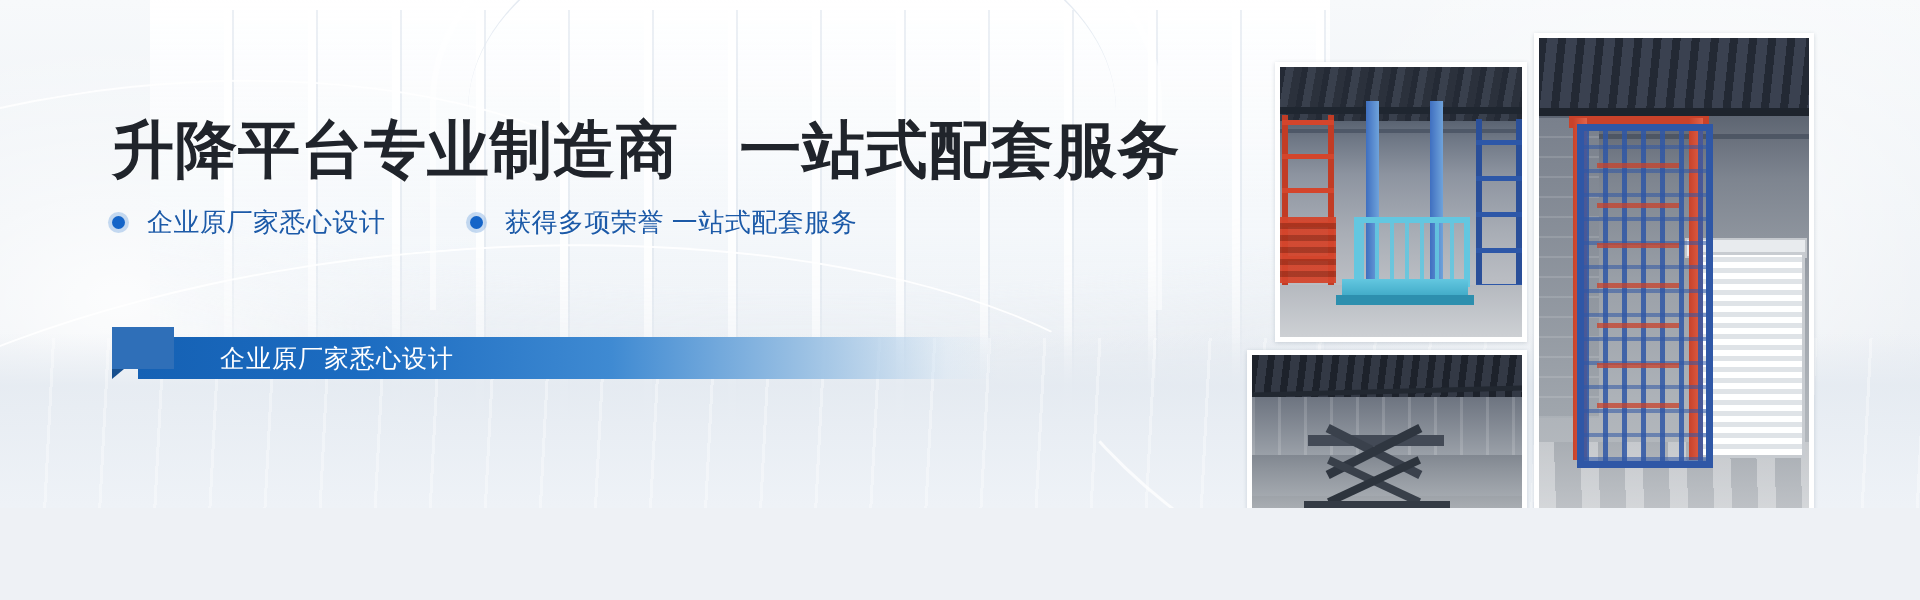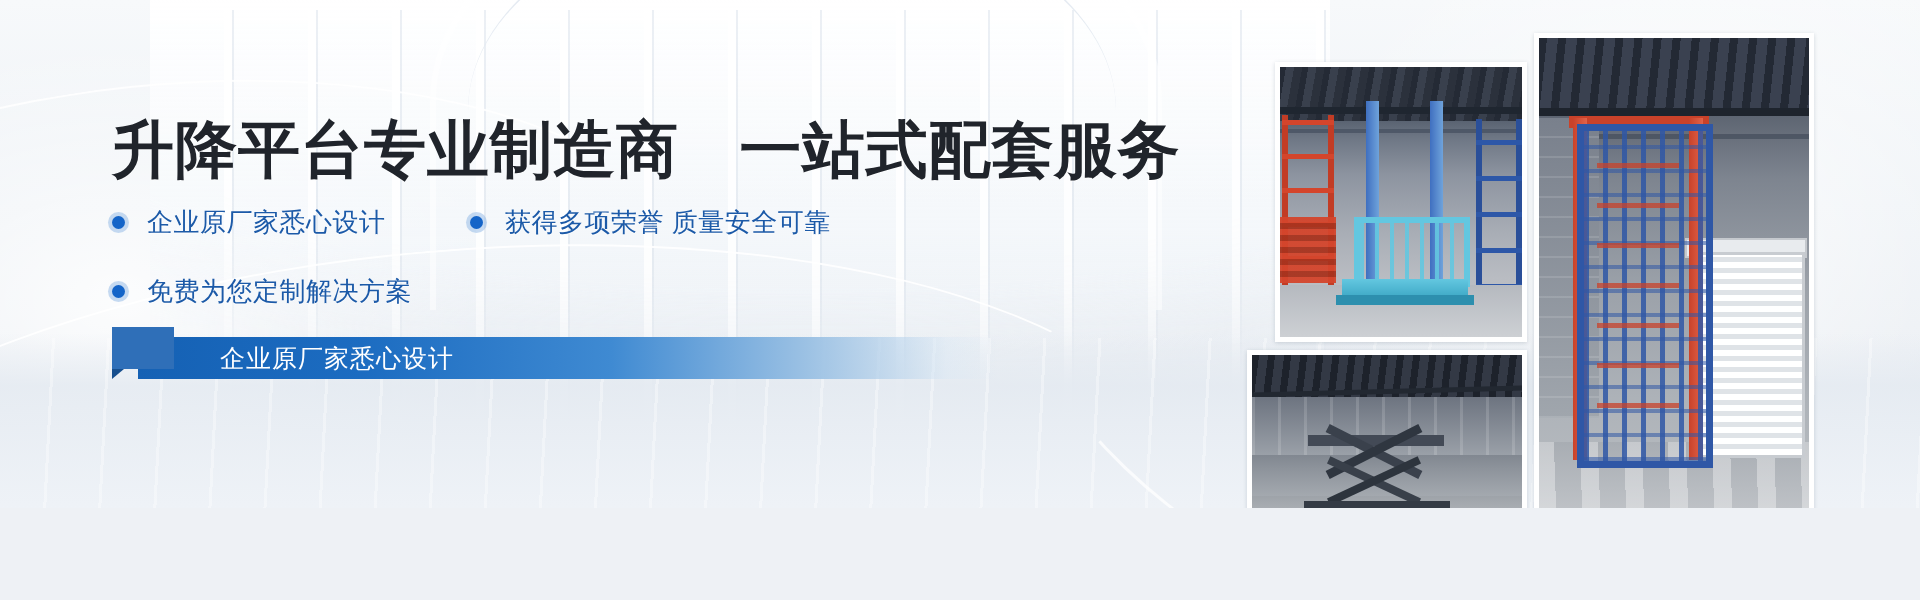--- a/index.html
+++ b/index.html
@@ -217,28 +217,24 @@
   </div>
 
   <div class="bullets">
     <div class="brow">
       <div class="bitem c1">
         <span class="dot"></span>
         <span class="btext">企业原厂家悉心设计</span>
       </div>
       <div class="bitem">
         <span class="dot"></span>
-        <span class="btext">获得多项荣誉 质量安全可靠</span>
+        <span class="btext">获得多项荣誉 一站式配套服务</span>
       </div>
     </div>
     <div class="brow">
-      <div class="bitem">
-        <span class="dot"></span>
-        <span class="btext">免费为您定制解决方案</span>
-      </div>
     </div>
   </div>
 
   <div class="ribbon-wrap">
     <div class="ribbon-bar"></div>
     <div class="ribbon-tab"></div>
     <div class="ribbon-text">企业原厂家悉心设计</div>
   </div>
 
   <div class="photo p-tall-left">

